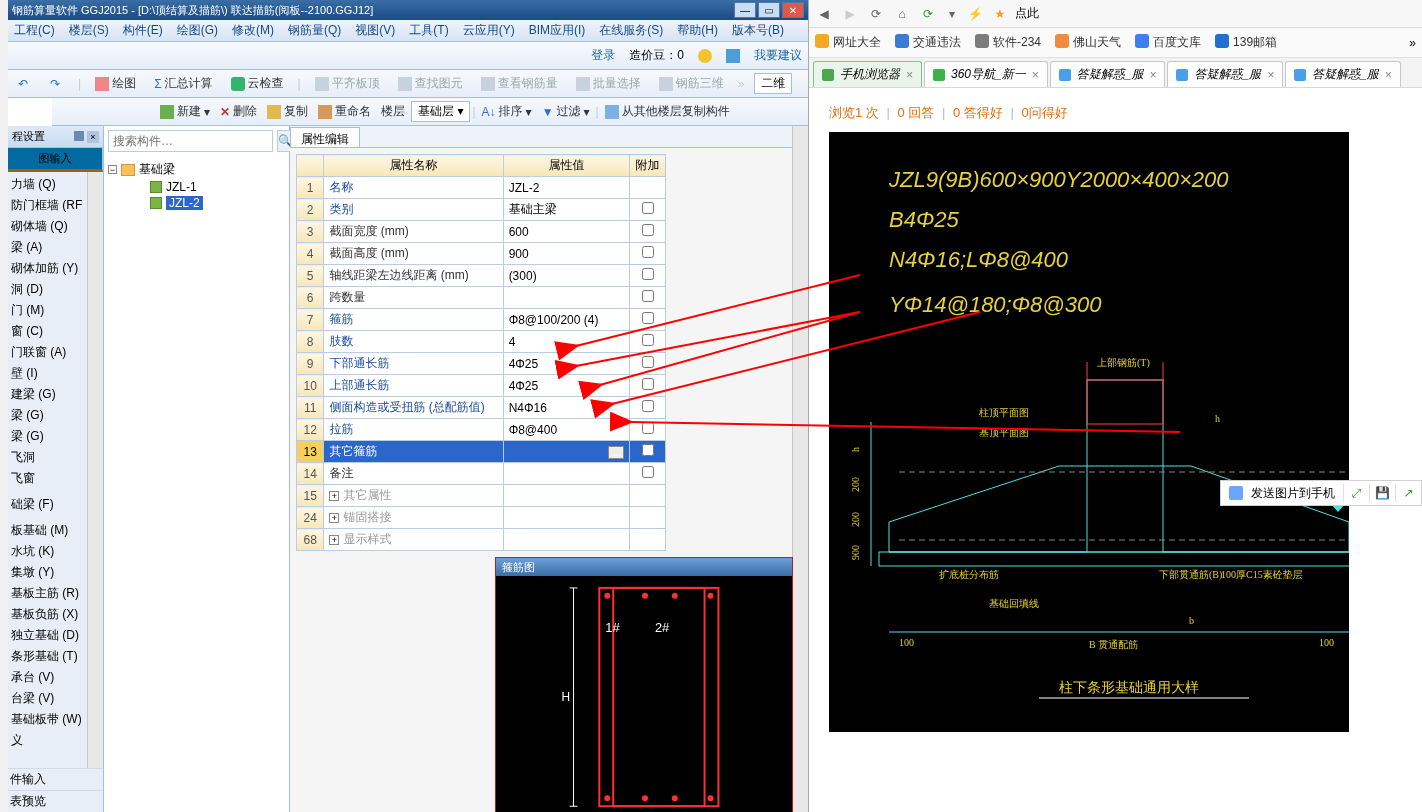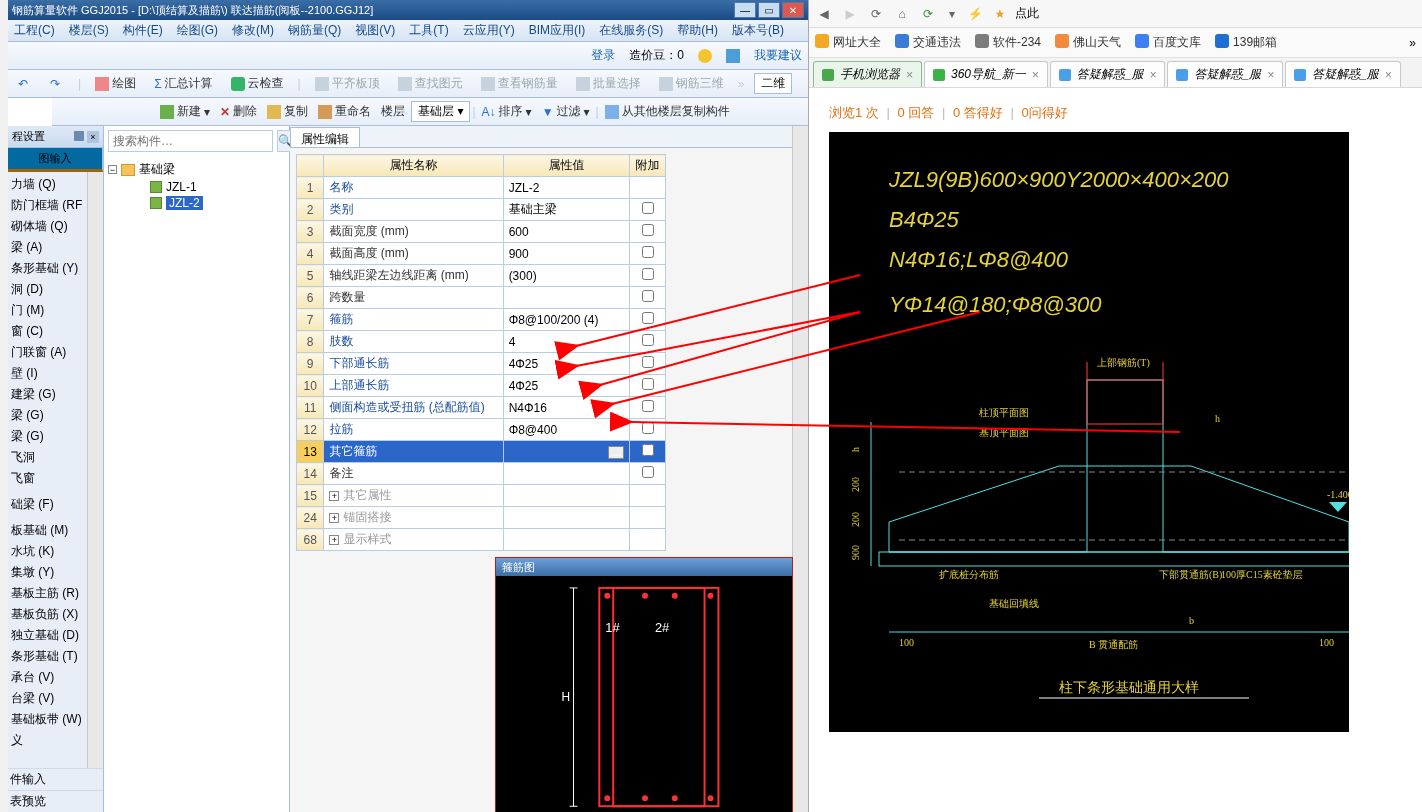--- a/index.html
+++ b/index.html
@@ -245,21 +245,21 @@
         <div class="side-tabs">
           <div class="side-tab active">图输入</div>
         </div>
         <div class="scroll-col">
           <div class="scrollbar"></div>
           <div class="side-list" id="side-items-1">
               <div class="item">力墙 (Q)</div>
               <div class="item">防门框墙 (RF</div>
               <div class="item">砌体墙 (Q)</div>
               <div class="item">梁 (A)</div>
-              <div class="item">条形基础 (Y)</div>
+              <div class="item">砌体加筋 (Y)</div>
               <div class="item">洞 (D)</div>
               <div class="item">门 (M)</div>
               <div class="item">窗 (C)</div>
               <div class="item">门联窗 (A)</div>
               <div class="item">壁 (I)</div>
               <div class="item">建梁 (G)</div>
               <div class="item">梁 (G)</div>
               <div class="item">梁 (G)</div>
               <div class="item">飞洞</div>
               <div class="item">飞窗</div>
@@ -590,20 +590,27 @@
             <text x="360" y="272" class="cad-text-sm">b</text>
             <text x="260" y="296" class="cad-text-sm">B 贯通配筋</text>
             <text x="490" y="294" class="cad-text-sm">100</text>
 
             <text x="230" y="340" class="cad-text-sm" style="font-size:14px;">柱下条形基础通用大样</text>
             <line x1="210" y1="346" x2="420" y2="346" class="cad-line-w"></line>
           </g>
         </svg>
       </div>
 
+      <div class="send-panel">
+        <span class="cam"></span>
+        <span>发送图片到手机</span>
+        <span class="ic">⤢</span>
+        <span class="ic">💾</span>
+        <span class="ic">↗</span>
+      </div>
     </div>
   </div>
 
   <svg style="position:absolute;left:0;top:0;width:1422px;height:812px;pointer-events:none;">
     <defs>
       <marker id="ah" markerWidth="12" markerHeight="10" refX="2" refY="5" orient="auto">
         <path d="M12 0 L0 5 L12 10 Z" class="arrowhead"></path>
       </marker>
     </defs>
     <line x1="860" y1="275" x2="576" y2="346" class="arrow-red" marker-end="url(#ah)"></line>

